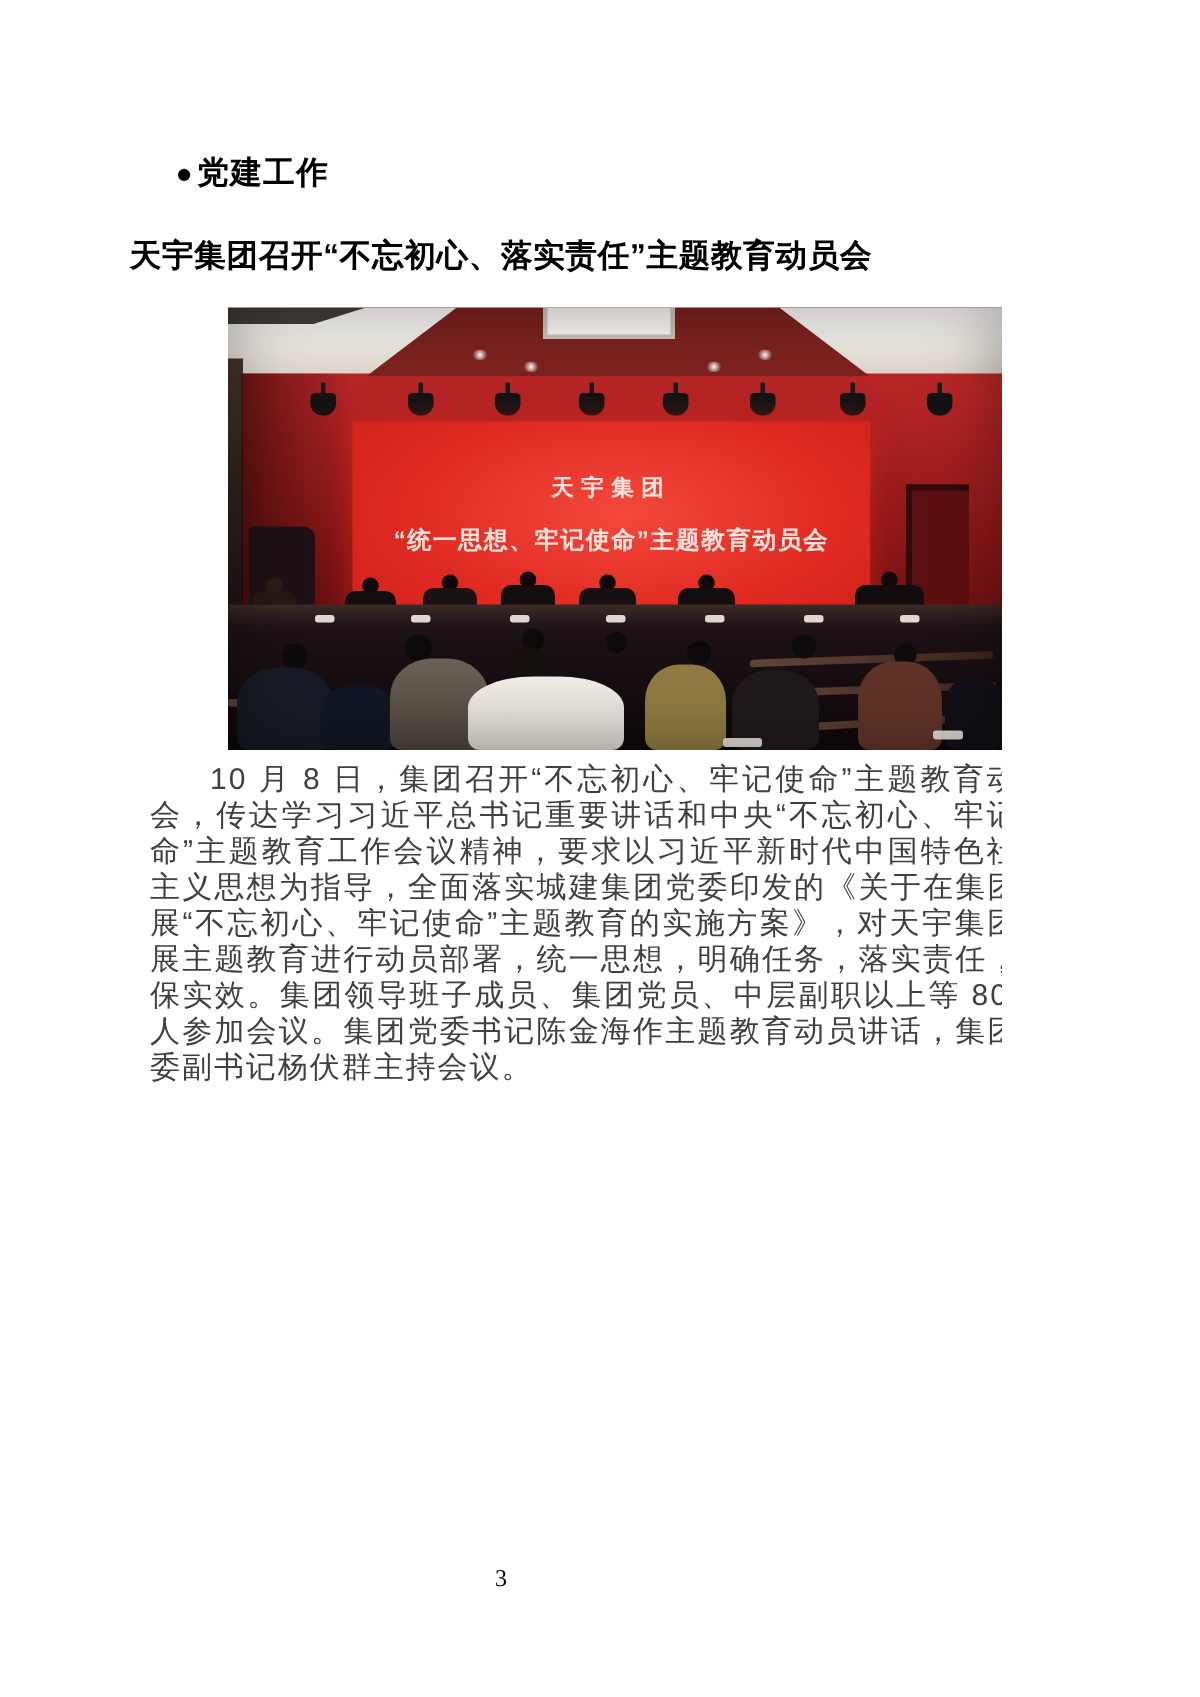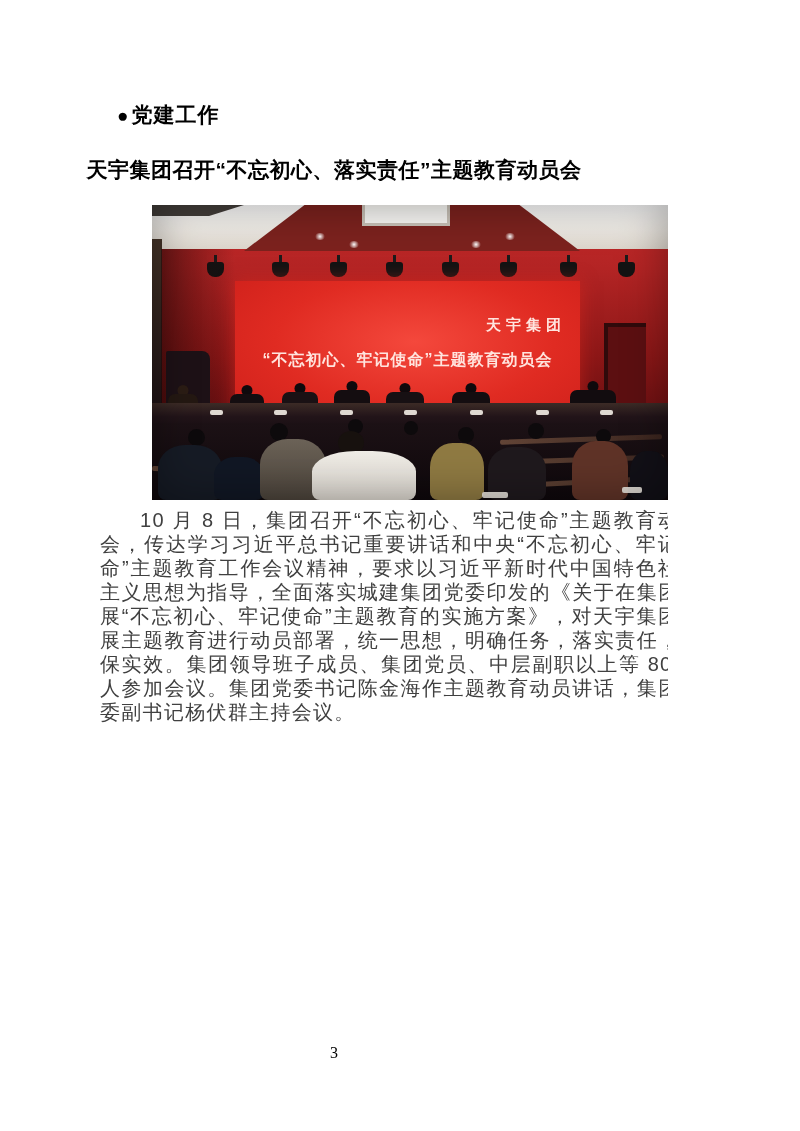--- a/index.html
+++ b/index.html
@@ -26,21 +26,21 @@
              border:3px solid #c9c2b8; border-top:none; }
   .ph-downlight { position:absolute; width:12px; height:7px; border-radius:50%;
              background:radial-gradient(circle,#ffffff 0%,rgba(255,255,255,0) 70%); }
   .ph-spot { position:absolute; top:50px; width:17px; height:23px; }
   .ph-spot::before { content:""; position:absolute; left:7px; top:0; width:3px; height:8px; background:#1b1b1b; }
   .ph-spot::after  { content:""; position:absolute; left:0; top:7px; width:17px; height:15px; background:#131313;
              border-radius:3px 3px 8px 8px; }
   .ph-screen { position:absolute; left:83px; top:76px; width:345px; height:145px;
              background:radial-gradient(ellipse at 52% 42%, #f4483c 0%, #e02b22 55%, #cd1f1a 100%);
              box-shadow:0 0 16px rgba(225,40,30,.55); }
-  .scr-l1 { position:absolute; left:0; right:14px; top:35px; text-align:right; color:#ffe4de;
+  .scr-l1 { position:absolute; left:0; right:0; top:35px; text-align:center; color:#ffe4de;
              font-size:15px; font-weight:bold; letter-spacing:5px; }
   .scr-l2 { position:absolute; left:0; right:0; top:69px; text-align:center; color:#ffe4de;
              font-size:16px; font-weight:bold; letter-spacing:1px; }
   .ph-leftstrip { position:absolute; left:0; top:34px; width:10px; height:176px;
              background:linear-gradient(180deg,#453428,#1c1114); }
   .ph-leftshade { position:absolute; left:9px; top:44px; width:74px; height:166px;
              background:linear-gradient(90deg,rgba(35,6,6,.55),rgba(35,6,6,0)); }
   .ph-door { position:absolute; left:452px; top:118px; width:42px; height:102px; background:#5c0f11;
              border-left:4px solid #300a0b; border-top:4px solid #300a0b; }
   .ph-podium { position:absolute; left:14px; top:146px; width:44px; height:64px; background:#1d1116;
@@ -93,21 +93,21 @@
     <div class="ph-spot" style="left:120px;"></div>
     <div class="ph-spot" style="left:178px;"></div>
     <div class="ph-spot" style="left:234px;"></div>
     <div class="ph-spot" style="left:290px;"></div>
     <div class="ph-spot" style="left:348px;"></div>
     <div class="ph-spot" style="left:408px;"></div>
     <div class="ph-spot" style="left:466px;"></div>
 
     <div class="ph-screen">
       <div class="scr-l1">天宇集团</div>
-      <div class="scr-l2">“不忘初心、牢记使命”主题教育动员会</div>
+      <div class="scr-l2">“统一思想、牢记使命”主题教育动员会</div>
     </div>
 
     <div class="ph-leftstrip"></div>
     <div class="ph-leftshade"></div>
     <div class="ph-door"></div>
     <div class="ph-podium"></div>
 
     <div class="person" style="left:16px;top:180px;width:30px;">
         <span class="head" style="background:#2b1c14;"></span>
         <span class="torso" style="background:#241812;"></span>

